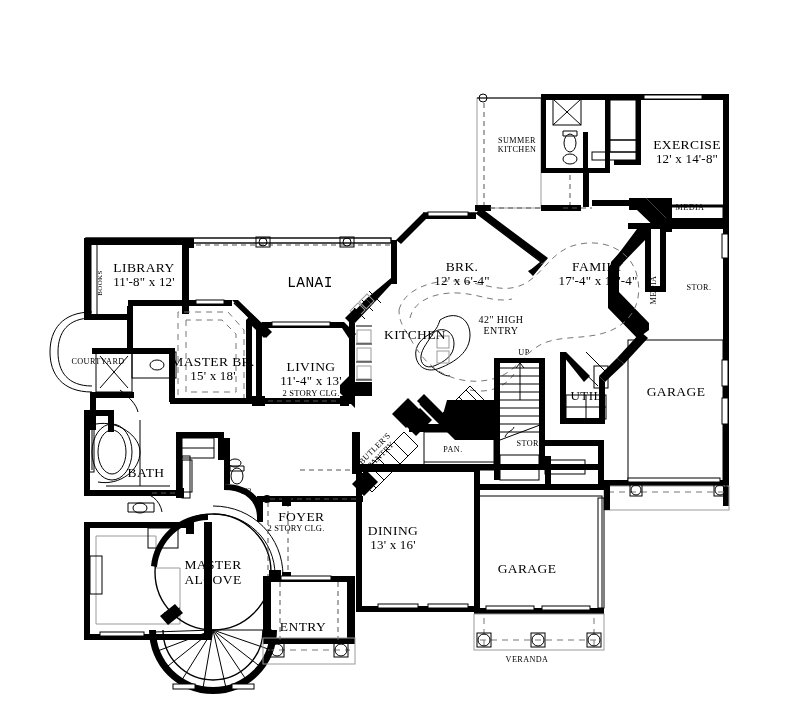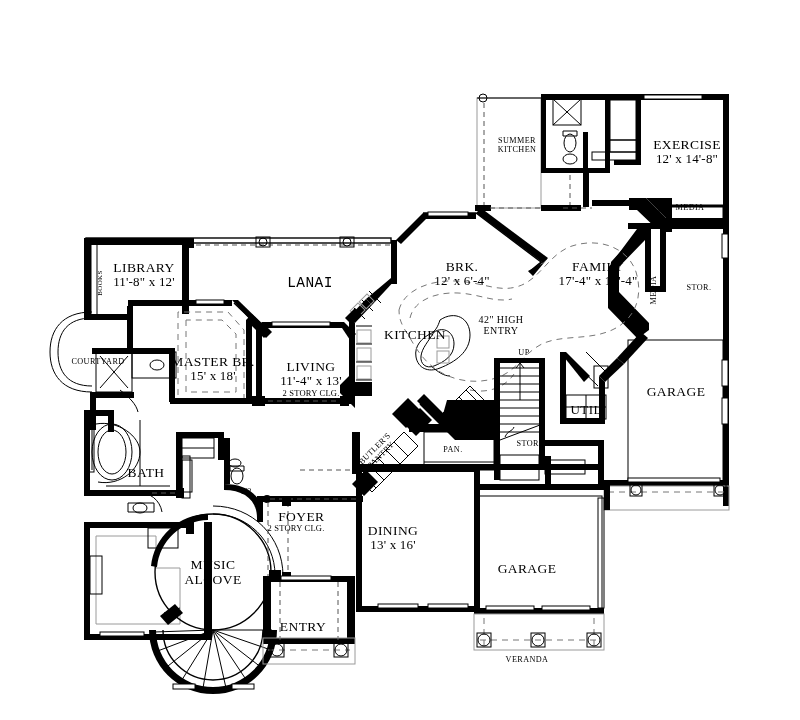--- a/index.html
+++ b/index.html
@@ -495,21 +495,21 @@
 
   <div class="room-label sz-md" style="left:146px; top:473px;">
     <span class="lbl-name">BATH</span>
   </div>
 
   <div class="room-label sz-xs" style="left:246px; top:492px;">
     <span class="lbl-name">1/2</span>
   </div>
 
   <div class="room-label sz-md" style="left:213px; top:572px;">
-    <span class="lbl-name">MUSIC</span>
+    <span class="lbl-name">MASTER</span>
     <span class="lbl-name">ALCOVE</span>
   </div>
 
   <div class="room-label sz-md" style="left:296px; top:521px;text-align:right;">
     <span class="lbl-name">FOYER</span>
     <span class="lbl-note note-xs">2 STORY CLG.</span>
   </div>
 
   <div class="room-label sz-md" style="left:303px; top:627px;">
     <span class="lbl-name">ENTRY</span>
@@ -563,21 +563,21 @@
   </div>
 
   <div class="room-label sz-xs" style="left:699px; top:288px;">
     <span class="lbl-name">STOR.</span>
   </div>
 
   <div class="room-label sz-md" style="left:676px; top:392px;">
     <span class="lbl-name">GARAGE</span>
   </div>
 
-  <div class="room-label sz-sm" style="left:588px; top:410px;">
+  <div class="room-label sz-sm" style="left:588px; top:396px;">
     <span class="lbl-name" style="font-size:13px;">UTIL.</span>
   </div>
 
   <div class="room-label sz-xs" style="left:524px; top:353px;">
     <span class="lbl-name">UP</span>
   </div>
 
   <div class="room-label sz-xs" style="left:529px; top:444px;">
     <span class="lbl-name">STOR.</span>
   </div>

